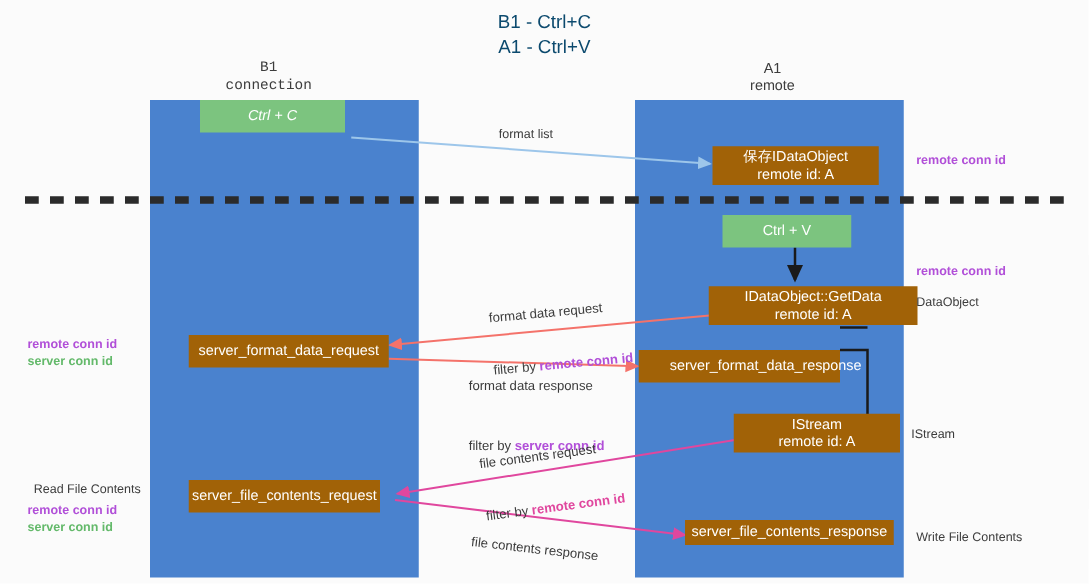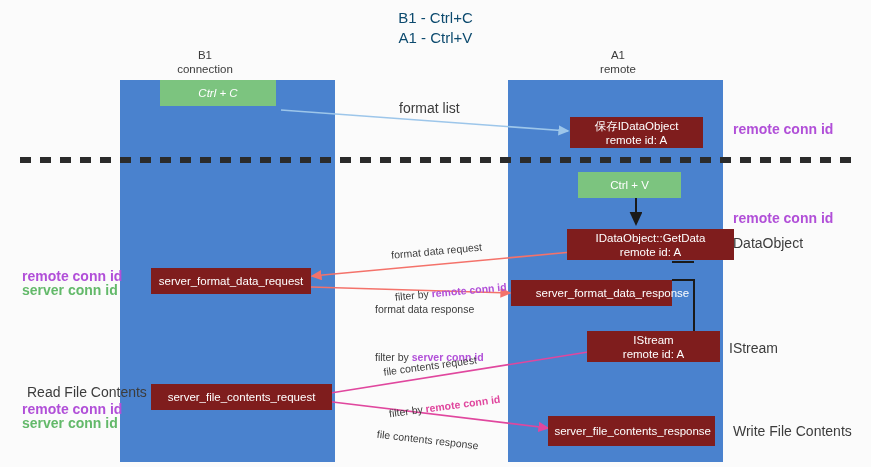--- a/index.html
+++ b/index.html
@@ -57,27 +57,27 @@
     flex-direction: column;
     align-items: center;
     justify-content: center;
     color: #ffffff;
     font-size: 11.5px;
     line-height: 14px;
     text-align: center;
     padding: 2px 4px;
   }
   .node.green { background: #7cc47f; }
-  .node.orange { background: #7f1d1d; }
+  .node.orange { background: #a16207; }
   .node .l2 { font-size: 11.5px; }
 
   
   .lbl {
     position: absolute;
-    font-size: 14px;
+    font-size: 10px;
     line-height: 14px;
     color: #3c3c3c;
     white-space: pre;
   }
   .lbl.purple { color: #b14fd8; font-weight: bold; }
   .lbl.green-t { color: #63b96a; font-weight: bold; }
 
   
   .rot {
     position: absolute;
@@ -98,21 +98,21 @@
   }
 </style>
 </head>
 <body>
 
 <div id="stage">
 
   <div class="title">B1 - Ctrl+C
 A1 - Ctrl+V</div>
 
-  <div class="col-head" style="left:145px; top:48px; width:120px;">B1
+  <div class="col-head" style="left:155px; top:48px; width:120px;font-family:Liberation Mono, monospace;">B1
 connection</div>
   <div class="col-head" style="left:558px; top:48px; width:120px;">A1
 remote</div>
 
   <div class="lane" style="left:120px; top:80px; width:215px; height:382px;"></div>
   <div class="lane" style="left:508px; top:80px; width:215px; height:382px;"></div>
 
   <svg class="overlay">
     <defs>
       <marker id="ah-blue" markerWidth="7" markerHeight="7" refX="6" refY="3.2" orient="auto">
@@ -148,21 +148,21 @@
   </svg>
 
   <div class="node green" style="left:160px; top:80px; width:116px; height:26px;font-style:italic;">
     <span>Ctrl + C</span>
   </div>
 
   <div class="node orange" style="left:151px; top:268px; width:160px; height:26px;">
     <span>server_format_data_request</span>
   </div>
 
-  <div class="node orange" style="left:151px; top:384px; width:181px; height:26px;">
+  <div class="node orange" style="left:151px; top:384px; width:153px; height:26px;">
     <span>server_file_contents_request</span>
   </div>
 
   <div class="node orange" style="left:570px; top:117px; width:133px; height:31px;">
     <span>保存IDataObject</span>
     <span class="l2">remote id: A</span>
   </div>
 
   <div class="node green" style="left:578px; top:172px; width:103px; height:26px;">
     <span>Ctrl + V</span>
@@ -175,21 +175,21 @@
 
   <div class="node orange" style="left:511px; top:280px; width:161px; height:26px;padding-left:46px;">
     <span>server_format_data_response</span>
   </div>
 
   <div class="node orange" style="left:587px; top:331px; width:133px; height:31px;">
     <span>IStream</span>
     <span class="l2">remote id: A</span>
   </div>
 
-  <div class="node orange" style="left:548px; top:416px; width:167px; height:30px;align-items:flex-end;">
+  <div class="node orange" style="left:548px; top:416px; width:167px; height:20px;">
     <span>server_file_contents_response</span>
   </div>
 
   <div class="lbl" style="left:399px; top:101px;">format list</div>
 
   <div class="rot" style="left:388px; top:220px; transform: rotate(-5.2deg);">
     <div>format data request</div>
     <div><span>filter by </span><span class="hi-purple">remote conn id</span></div>
   </div>
 

